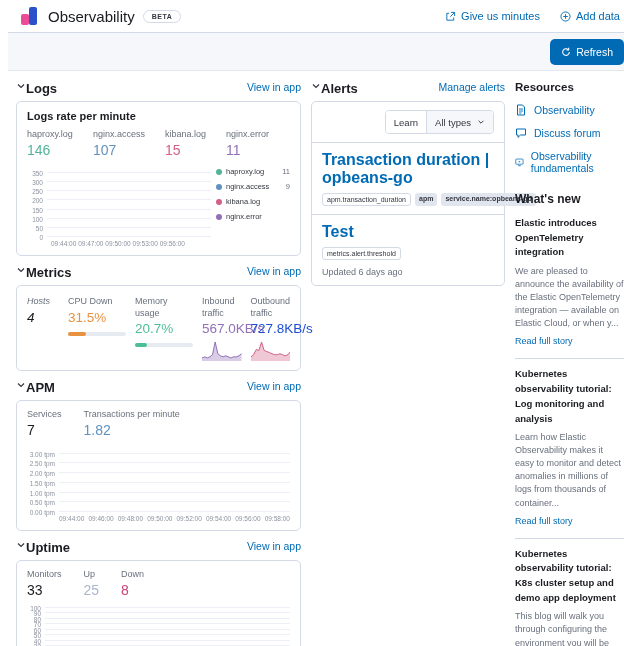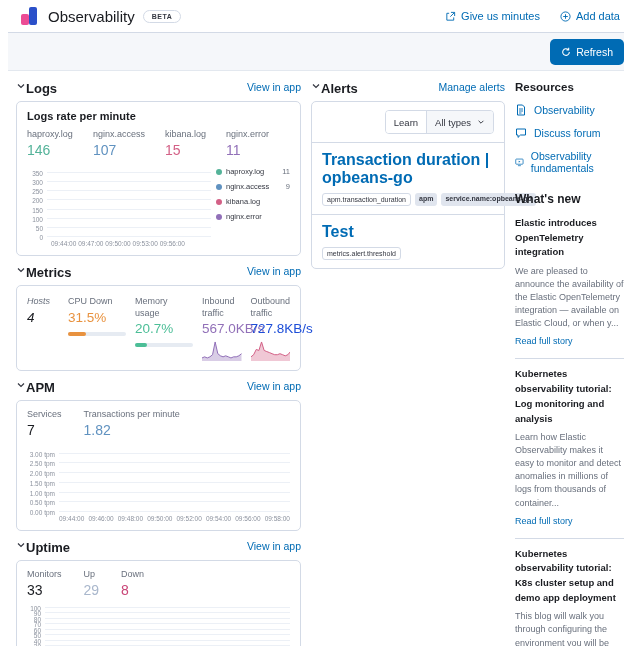--- a/index.html
+++ b/index.html
@@ -485,21 +485,21 @@
         <span class="sec-link">View in app</span>
       </div>
       <div class="card">
         <div class="inline-stats">
           <div class="stat">
             <div class="label">Monitors</div>
             <div class="value">33</div>
           </div>
           <div class="stat">
             <div class="label">Up</div>
-            <div class="value" style="color: rgb(169, 183, 204);">29</div>
+            <div class="value" style="color: rgb(169, 183, 204);">25</div>
           </div>
           <div class="stat">
             <div class="label">Down</div>
             <div class="value" style="color: rgb(201, 69, 119);">8</div>
           </div>
         </div>
         <div class="chart uptime-chart">
             <div class="crow">
               <div class="yaxis">
                 <div class="ytick" style="bottom: 28.0374%;">30</div>
@@ -618,20 +618,21 @@
             <span class="badge fillb">apm</span>
             <span class="badge fillb">service.name:opbeans-go</span>
           </div>
         </div>
         <hr class="divider">
         <div class="alert-item">
           <div class="alert-title">Test</div>
           <div class="badges">
             <span class="badge outline">metrics.alert.threshold</span>
           </div>
+          <div class="updated">Updated 6 days ago</div>
         </div>
       </div>
     </div>
 
     <div class="col3">
       <div class="res-title">Resources</div>
       <div class="res-link">
         <svg width="12" height="12" viewBox="0 0 12 12">
             <path d="M2.5 1h5l2 2v8h-7z" fill="none" stroke="#006BB4" stroke-width="1"></path>
             <path d="M4 5h4M4 7h4M4 9h2.5" stroke="#006BB4" stroke-width="0.9"></path>

